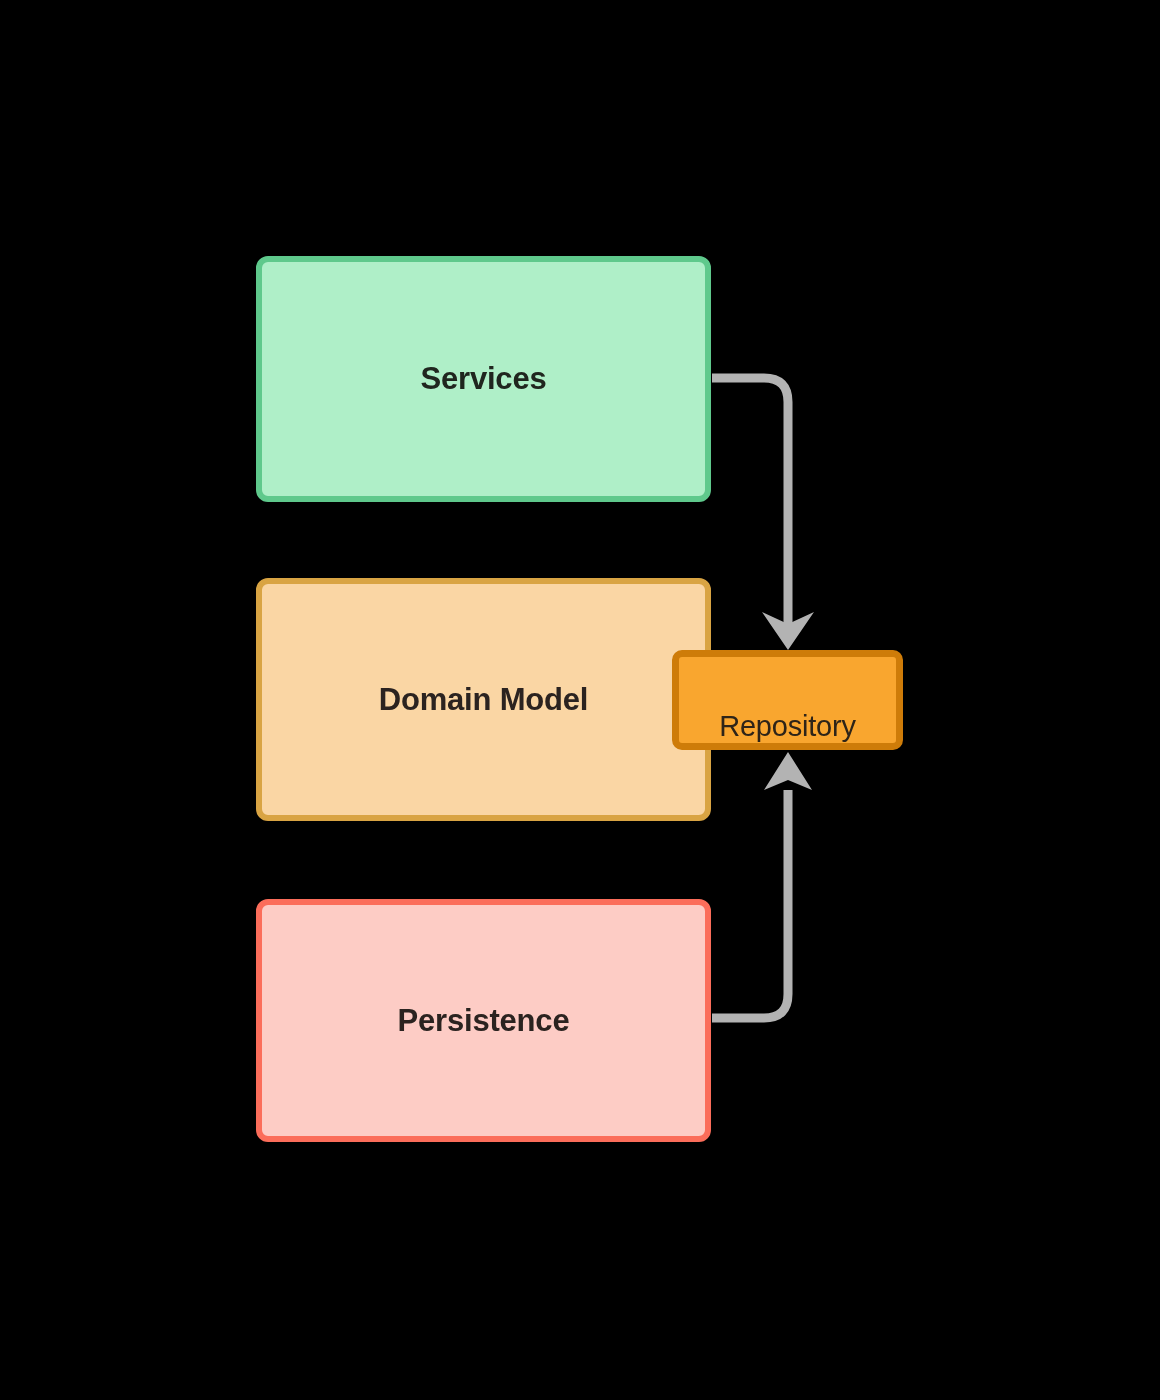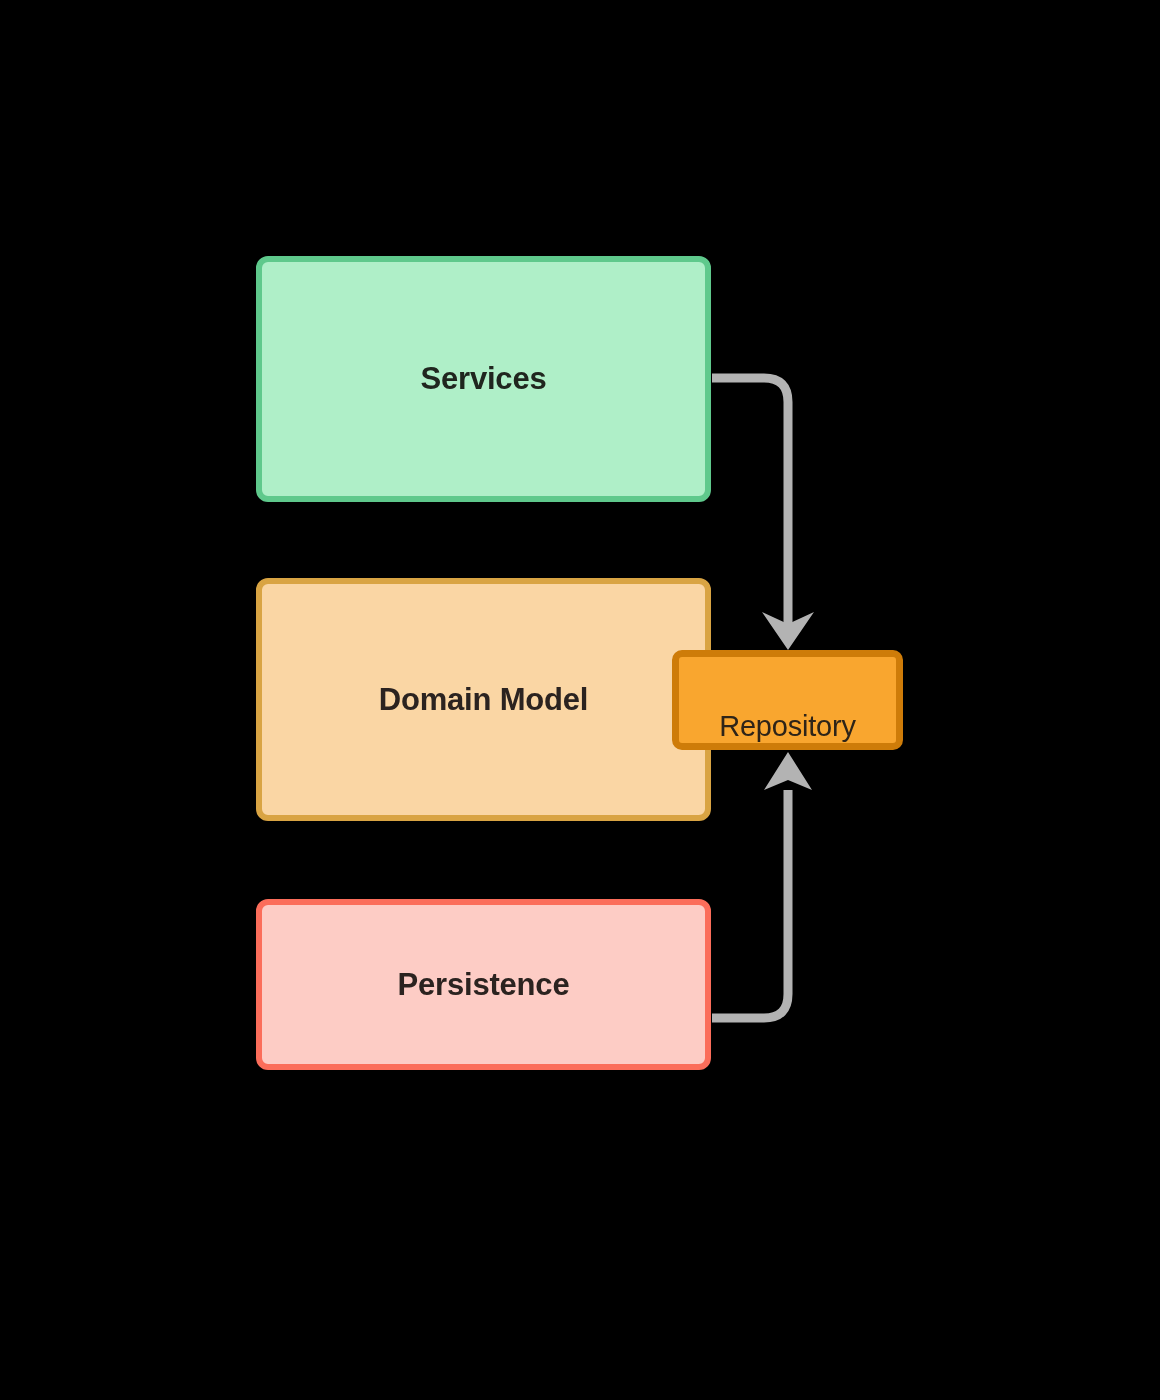--- a/index.html
+++ b/index.html
@@ -67,21 +67,21 @@
     color: #2B2320;
     font-size: 31px;
     font-weight: bold;
   }
 
   
   #node-persistence {
     left: 256px;
     top: 899px;
     width: 455px;
-    height: 171px;
+    height: 243px;
     background: #FDCCC5;
     border: 6px solid #FB6D5A;
     border-radius: 12px;
   }
   #node-persistence .node-label {
     color: #2B2320;
     font-size: 31px;
     font-weight: bold;
   }
 

